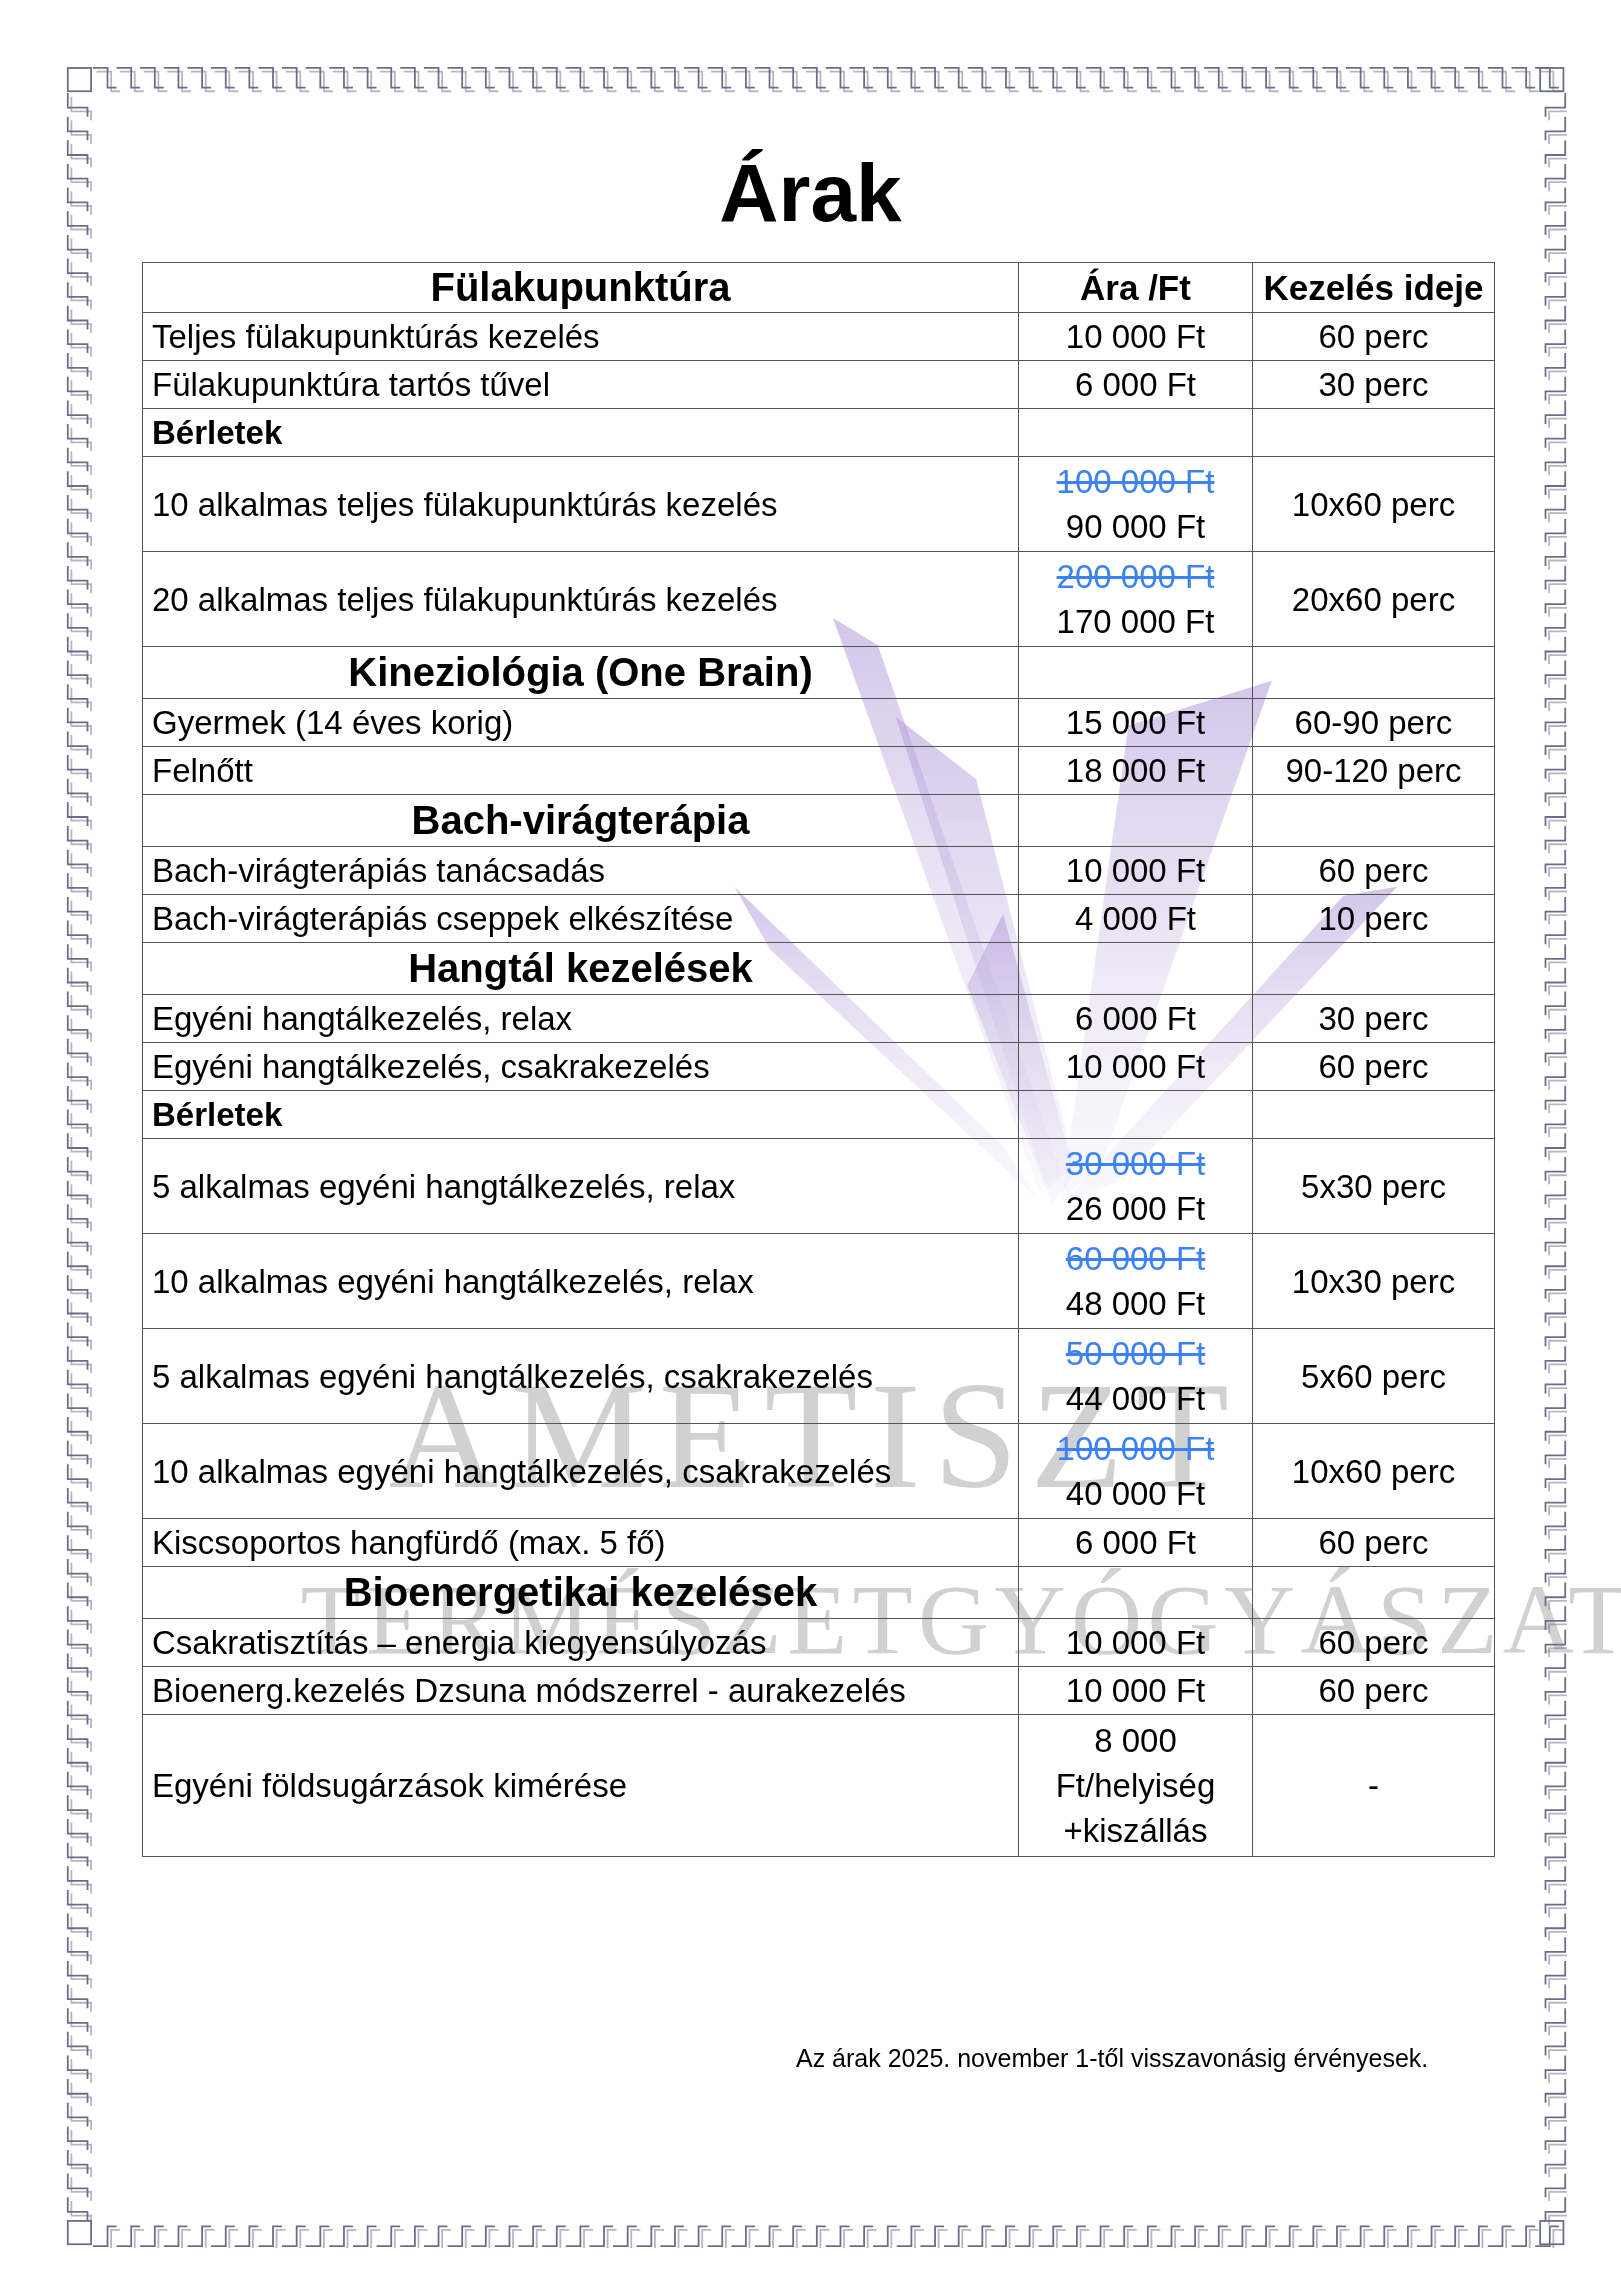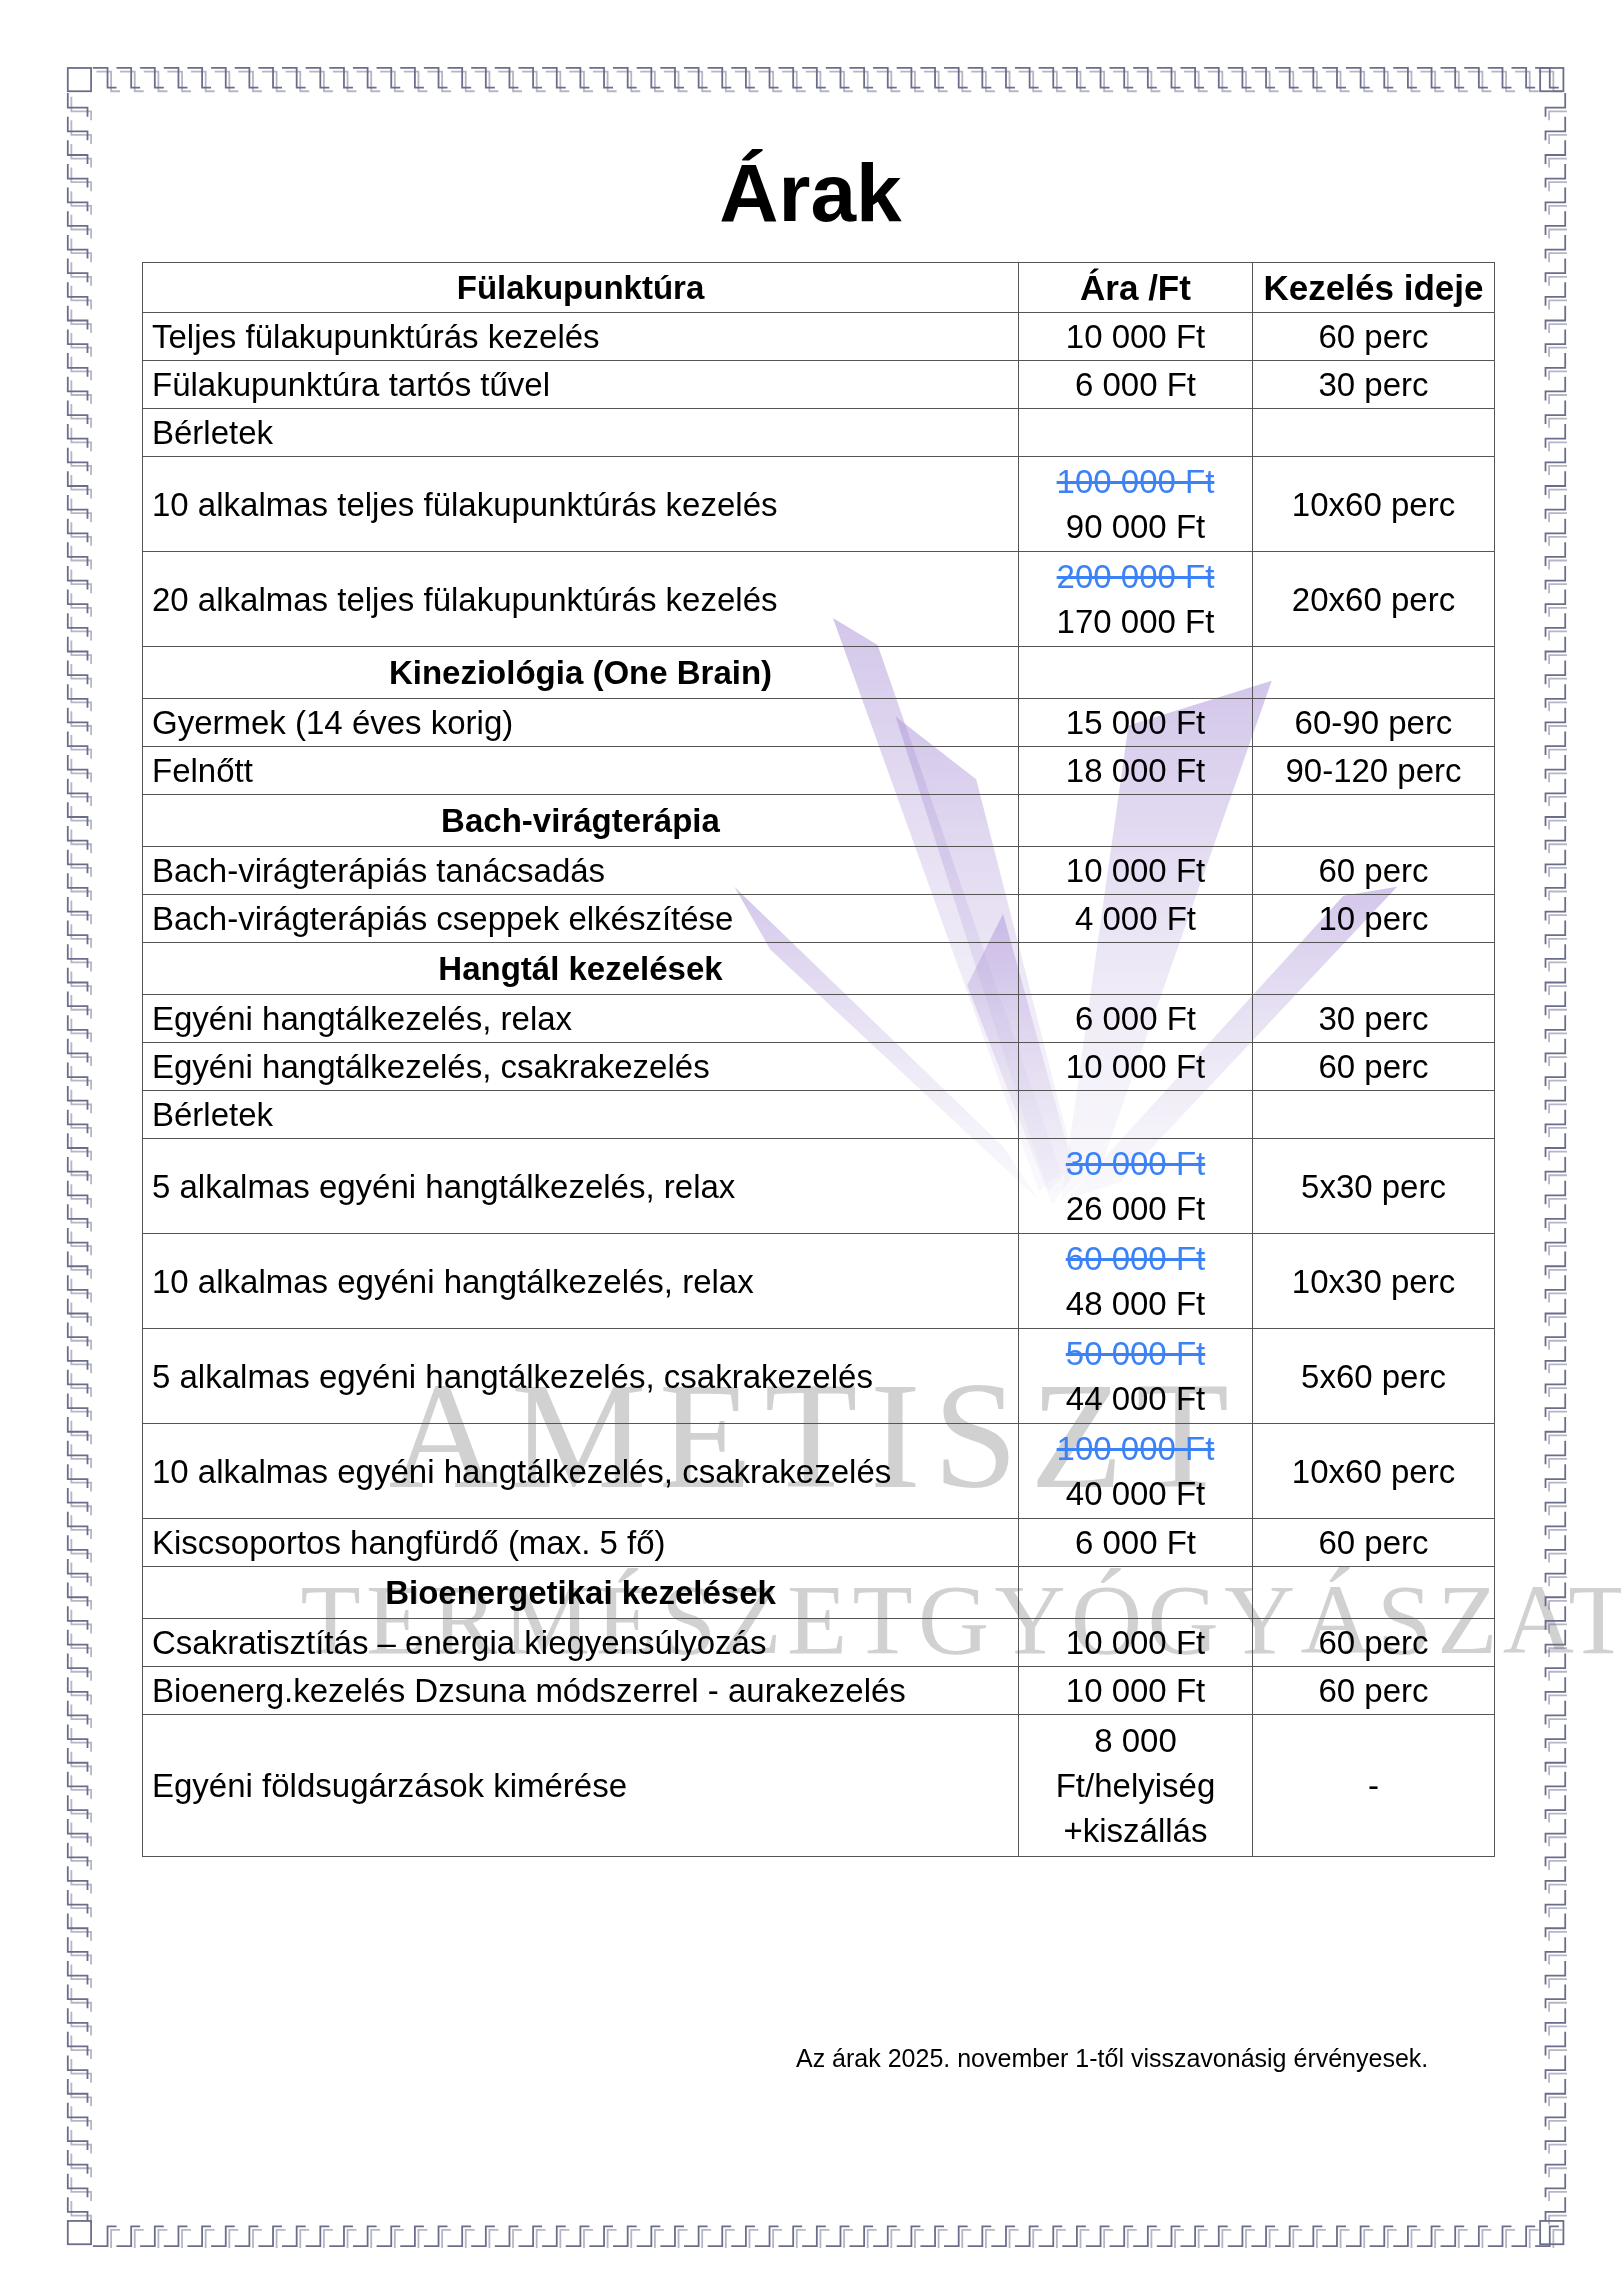--- a/index.html
+++ b/index.html
@@ -4,23 +4,23 @@
 <style>
   html, body { margin:0; padding:0; background:#fff; }
   body { width:1621px; height:2293px; position:relative; overflow:hidden; font-family:"Liberation Sans", sans-serif; color:#000; }
   .frame { position:absolute; left:66px; top:66px; width:1501px; height:2182px; }
   .frame svg { position:absolute; left:0; top:0; }
   .watermark { position:absolute; left:0; top:0; width:1621px; height:2293px; pointer-events:none; }
   .title { position:absolute; left:0; width:1621px; top:143px; text-align:center; font-size:82px; font-weight:bold; line-height:99px; }
   table.prices { position:absolute; left:142px; top:262px; width:1351px; border-collapse:collapse; table-layout:fixed; font-size:33px; }
   table.prices td { border:1.8px solid #555; padding:0 9px; vertical-align:middle; line-height:47px; background:transparent; }
   col.c1 { width:876px; } col.c2 { width:234px; } col.c3 { width:242px; }
-  td.sec { background:rgba(186,141,220,0.98); font-weight:bold; text-align:center; font-size:33px; }
+  td.sec { background:rgba(186,141,220,0.98); font-weight:bold; text-align:center; font-size:40px; }
   td.hdr { font-weight:bold; text-align:center; font-size:35px; }
-  td.sub { font-weight:normal; }
+  td.sub { font-weight:bold; }
   td.num { text-align:center; }
   .old { color:#3b82f6; text-decoration:line-through; display:block; line-height:45px; }
   .new { display:block; line-height:45px; }
   .footer { position:absolute; left:796px; top:2044px; font-size:25px; }
 </style>
 </head>
 <body>
 
 <svg class="watermark" width="1621" height="2293" viewBox="0 0 1810 2560">
   <defs>

